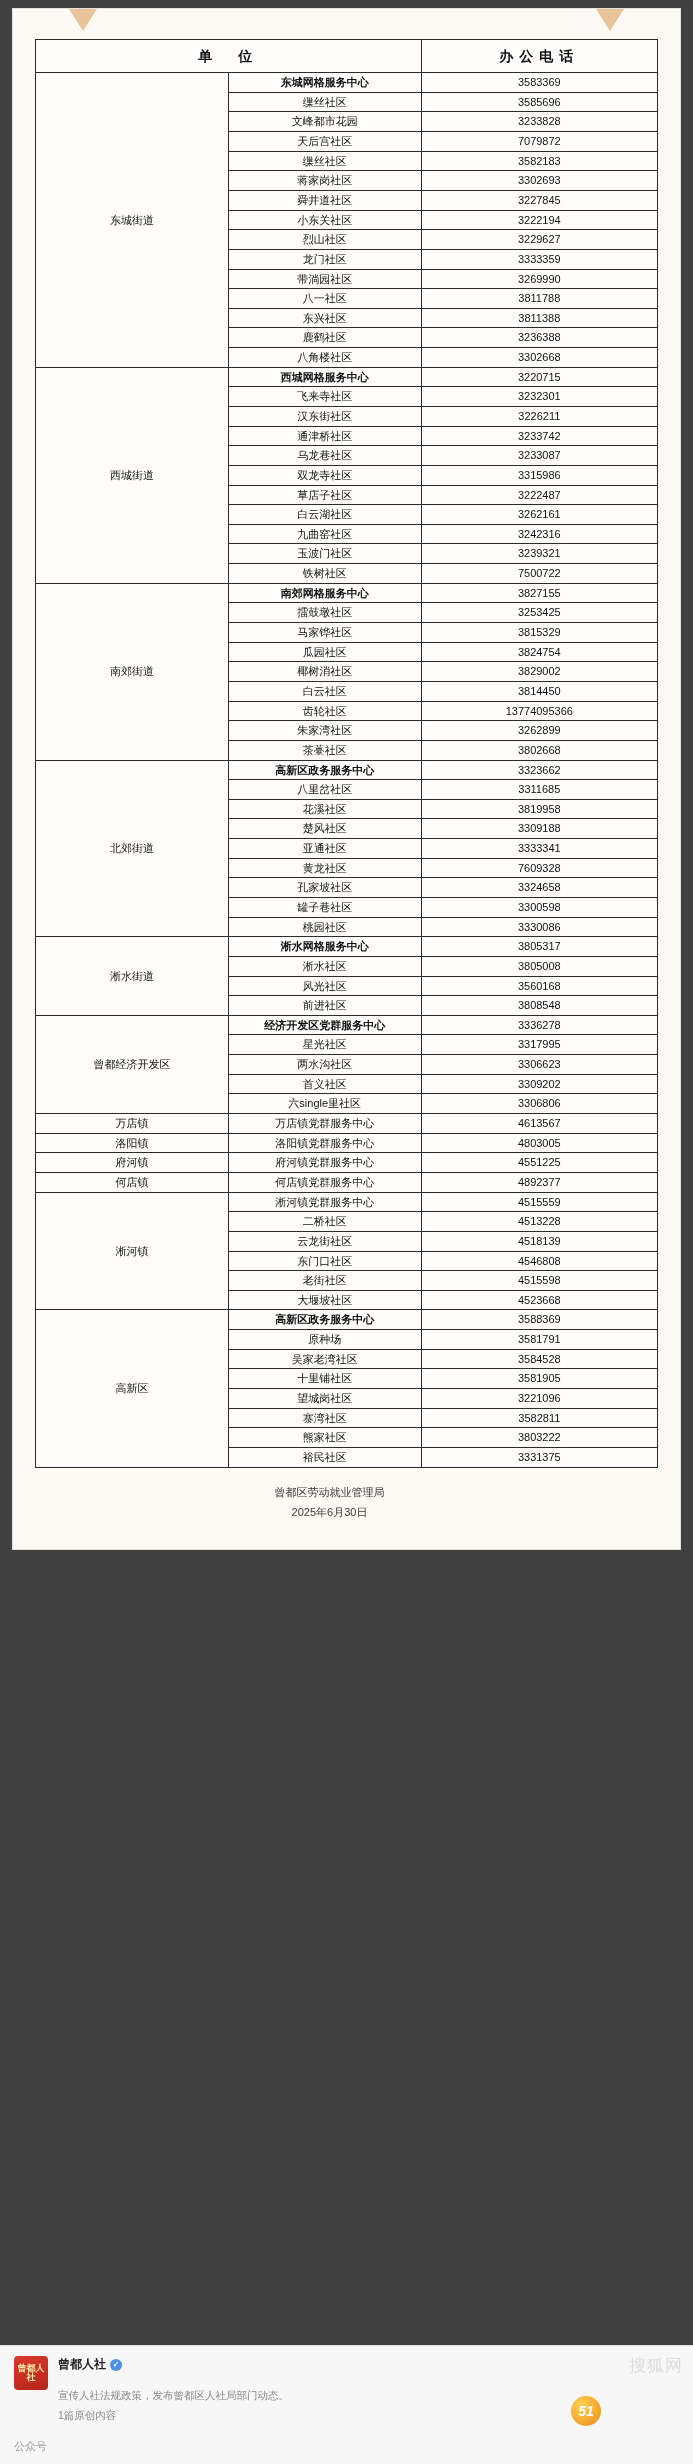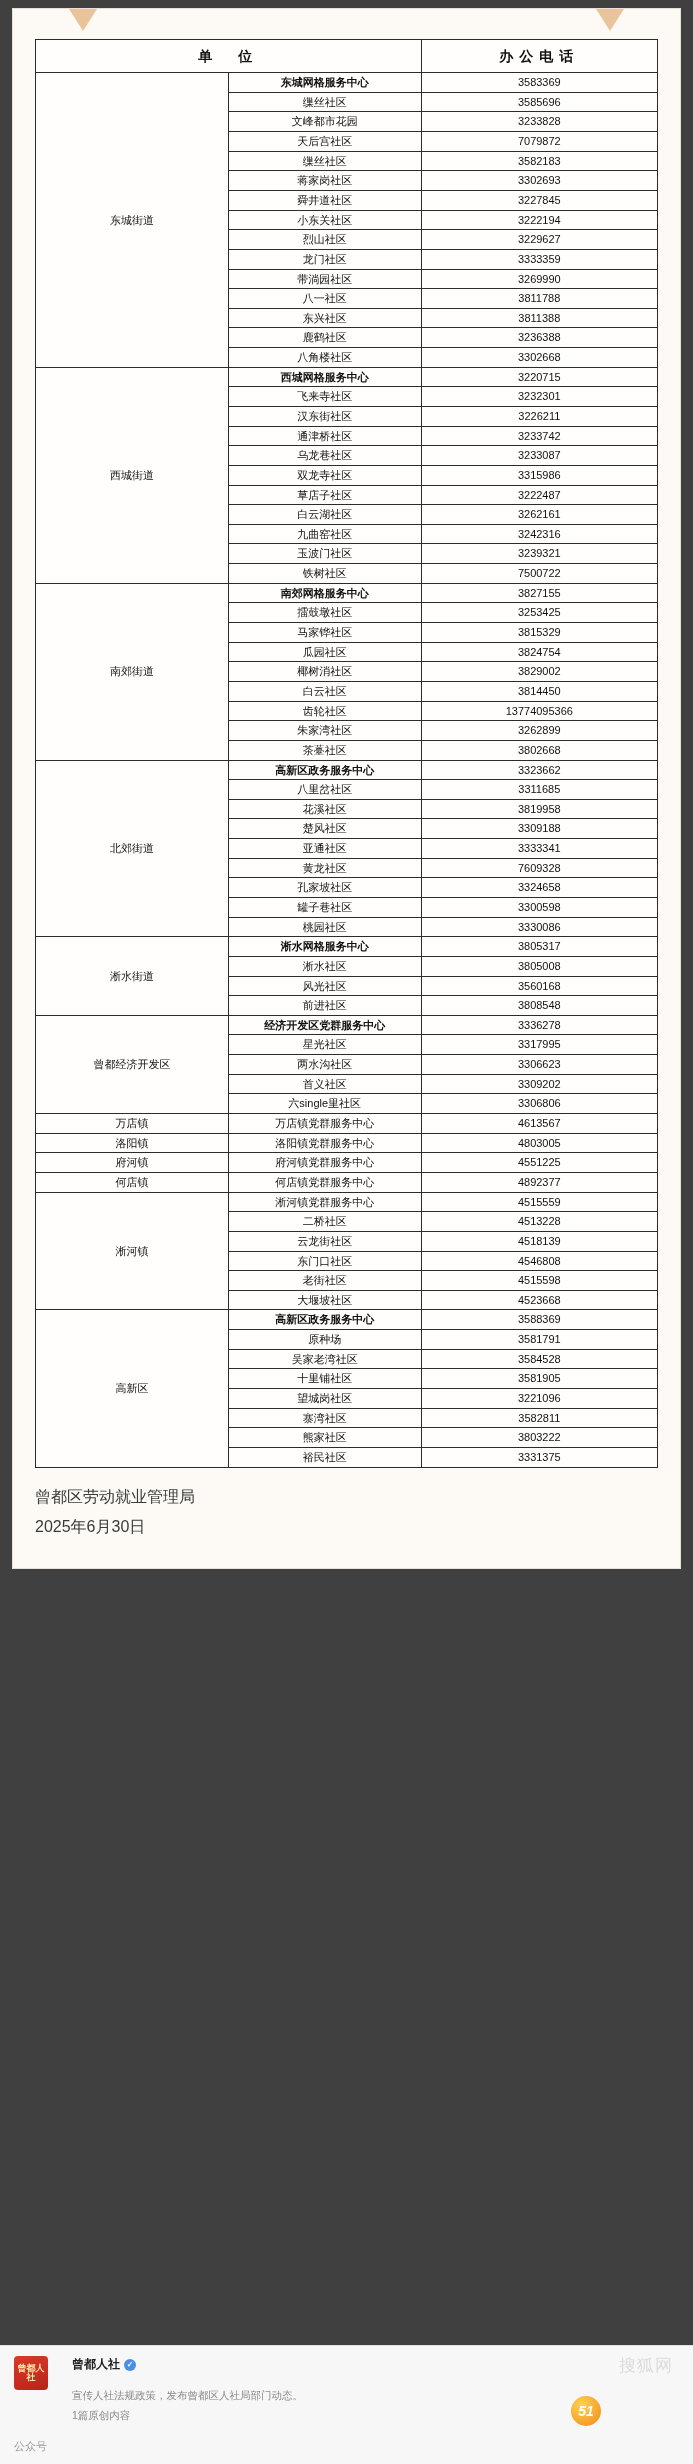--- a/index.html
+++ b/index.html
@@ -76,34 +76,34 @@
   td.name-cell { width: 40%; }
   td.name-cell.center-head {
     font-weight: bold;
   }
   td.phone-cell {
     width: 38%;
     font-family: "Liberation Sans", sans-serif;
   }
   .footer-lines {
     margin: 14px 26px 0 0;
-    text-align: left;
-    font-size: 16px;
+    text-align: center;
+    font-size: 11px;
     color: #3a3a3a;
     line-height: 1.9;
   }
   .footer-lines div { padding-right: 8px; }
   .spacer { flex: 1 1 auto; min-height: 10px; }
   .account-bar {
     border-top: 1px solid #e2e2e2;
     background: #f7f7f7;
     padding: 10px 14px 8px 14px;
     display: flex;
     align-items: flex-start;
-    gap: 24px;
+    gap: 10px;
     position: relative;
   }
   .avatar {
     width: 34px; height: 34px;
     border-radius: 4px;
     background: linear-gradient(160deg,#d93a2b,#b8241a);
     color: #ffe9a8;
     font-size: 9px;
     font-weight: bold;
     display: flex;
@@ -155,21 +155,21 @@
     font-weight: bold;
     font-size: 14px;
     display: flex;
     align-items: center;
     justify-content: center;
     font-style: italic;
     margin-top: 44px;
   }
   .watermark {
     position: absolute;
-    right: 20px;
+    right: 10px;
     top: 8px;
     font-size: 17px;
     color: #dcdcdc;
     font-weight: normal;
     letter-spacing: 1px;
   }
   .bottom-bar {
     padding: 8px 14px 10px 14px;
     font-size: 11px;
     color: #9b9b9b;

